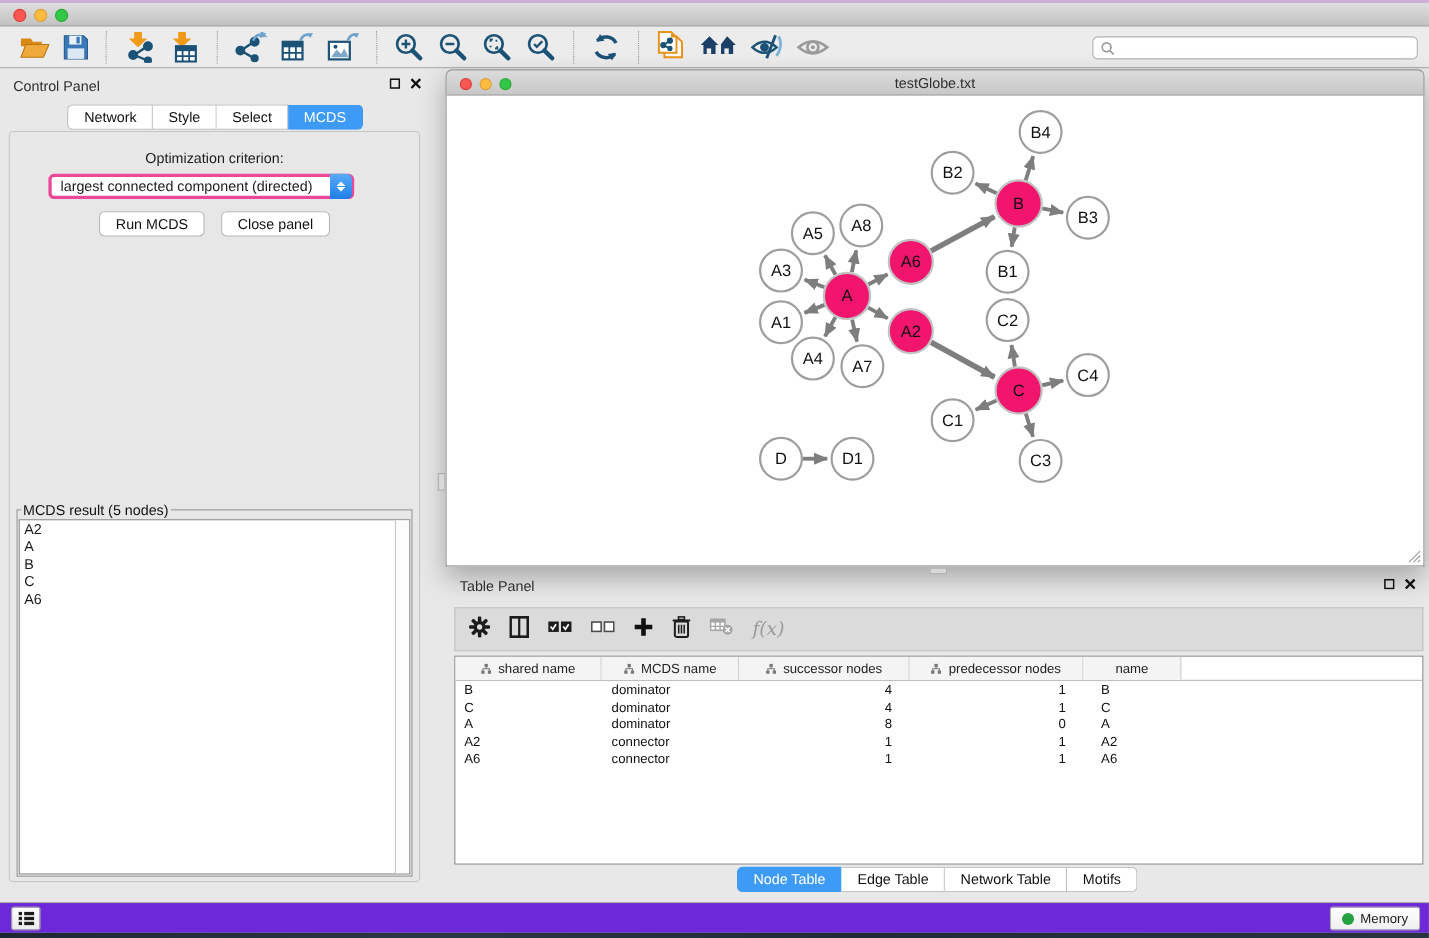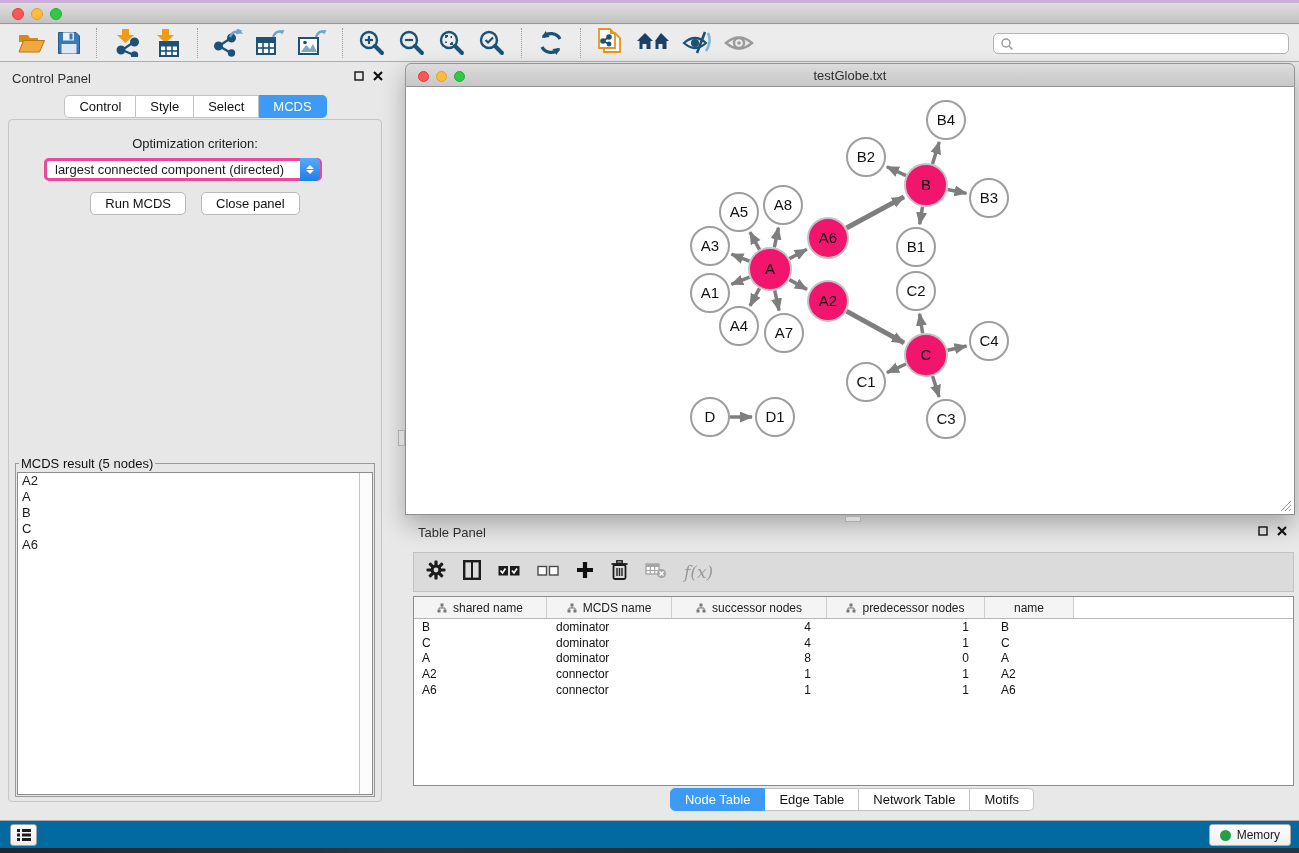--- a/index.html
+++ b/index.html
@@ -80,21 +80,21 @@
     border:1px solid #8C8C8C; overflow:hidden; }
   .thead { display:flex; height:22px; border-bottom:1px solid #B9B9B9; }
   .th { background:#F4F4F4; border-right:1px solid #CECECE; font-size:12px; color:#222;
     display:flex; align-items:center; justify-content:center; gap:6px; }
   .trow { display:flex; height:15.8px; align-items:center; }
   .td { font-size:12px; color:#111; white-space:nowrap; overflow:hidden; }
   .tp-tabs { position:absolute; left:0; right:0; top:265px; display:flex; justify-content:center; }
   .fx-label { font-family:"DejaVu Serif",serif; font-style:italic; font-size:17px; color:#9a9a9a; }
 
   
-  .status-bar { position:absolute; left:0; top:820px; width:1299px; height:28px; background:#0369a1; border-top:1px solid #ABABAB; }
+  .status-bar { position:absolute; left:0; top:820px; width:1299px; height:28px; background:#6d28d9; border-top:1px solid #ABABAB; }
   .status-left-btn { position:absolute; left:10px; top:3px; width:27px; height:22px; background:linear-gradient(#fdfdfd,#ececec);
     border:1px solid #9f9f9f; border-radius:3px; display:flex; align-items:center; justify-content:center; }
   .memory-btn { position:absolute; right:8px; top:3px; height:22px; background:linear-gradient(#fdfdfd,#efefef);
     border:1px solid #ABABAB; border-radius:3px; display:flex; align-items:center; gap:6px; padding:0 10px; font-size:12px; }
   .memory-dot { width:11px; height:11px; border-radius:50%; }
 </style>
 </head>
 <body>
 
 <div class="desktop-top"></div>
@@ -270,21 +270,21 @@
   <div class="panel-head">Control Panel</div>
   <div class="panel-icons">
     <svg width="10" height="10" viewBox="0 0 10 10">
         <rect x="1" y="1" width="8" height="8" fill="none" stroke="#111" stroke-width="1.4"></rect>
       </svg>
     <svg width="10" height="10" viewBox="0 0 10 10">
         <path d="M1 1 L9 9 M9 1 L1 9" stroke="#111" stroke-width="2.2"></path>
       </svg>
   </div>
   <div class="seg-tabs" id="cp-tabs">
-      <span class="seg">Control</span>
+      <span class="seg">Network</span>
       <span class="seg">Style</span>
       <span class="seg">Select</span>
       <span class="seg active">MCDS</span>
     </div>
   <div class="cp-box">
     <div class="opt-label">Optimization criterion:</div>
     <div class="combo">
       <span class="val">largest connected component (directed)</span>
       <span class="spin"></span>
     </div>

